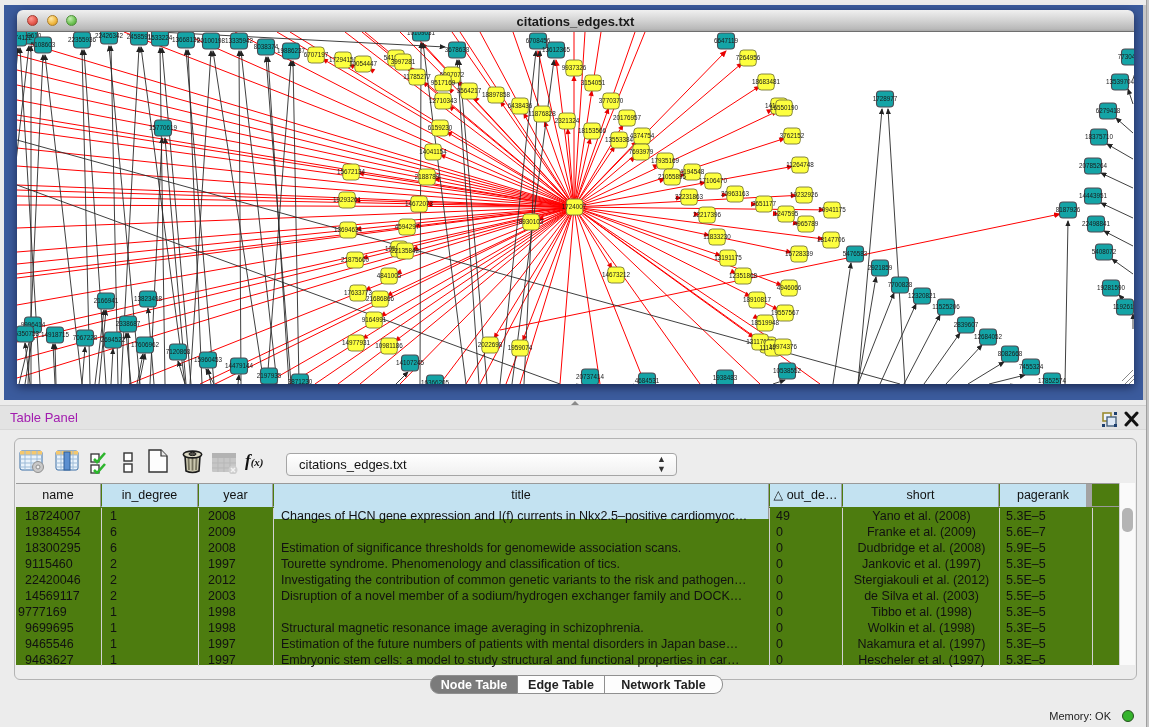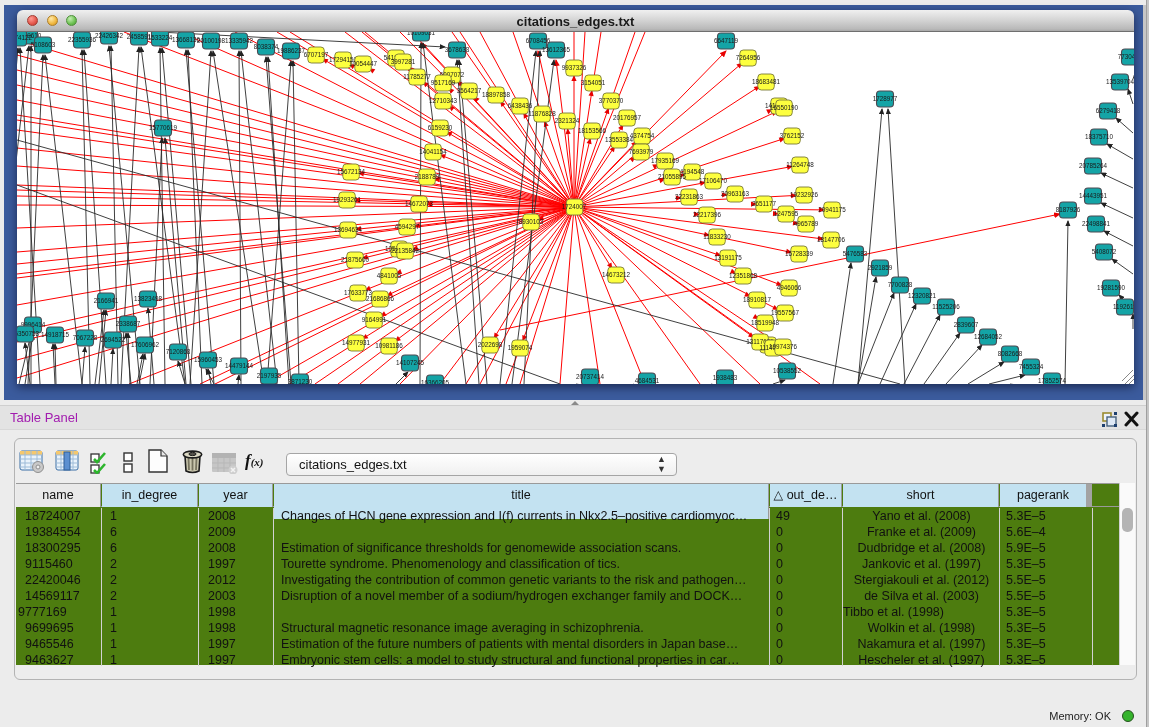--- a/index.html
+++ b/index.html
@@ -674,21 +674,21 @@
       <div class="cell" style="left:192px;top:25px">2008</div>
       <div class="cell" style="left:265px;top:25px">Changes of HCN gene expression and I(f) currents in Nkx2.5–positive cardiomyoc…</div>
       <div class="cell" style="left:760px;top:25px">49</div>
       <div class="cell" style="left:827px;top:25px;width:157px;text-align:center">Yano et al. (2008)</div>
       <div class="cell" style="left:990px;top:25px">5.3E–5</div>
       <div class="cell" style="left:9px;top:41px">19384554</div>
       <div class="cell" style="left:94px;top:41px">6</div>
       <div class="cell" style="left:192px;top:41px">2009</div>
       <div class="cell" style="left:760px;top:41px">0</div>
       <div class="cell" style="left:827px;top:41px;width:157px;text-align:center">Franke et al. (2009)</div>
-      <div class="cell" style="left:990px;top:41px">5.6E–4</div>
+      <div class="cell" style="left:990px;top:41px">5.6E–7</div>
       <div class="cell" style="left:9px;top:57px">18300295</div>
       <div class="cell" style="left:94px;top:57px">6</div>
       <div class="cell" style="left:192px;top:57px">2008</div>
       <div class="cell" style="left:265px;top:57px">Estimation of significance thresholds for genomewide association scans.</div>
       <div class="cell" style="left:760px;top:57px">0</div>
       <div class="cell" style="left:827px;top:57px;width:157px;text-align:center">Dudbridge et al. (2008)</div>
       <div class="cell" style="left:990px;top:57px">5.9E–5</div>
       <div class="cell" style="left:9px;top:73px">9115460</div>
       <div class="cell" style="left:94px;top:73px">2</div>
       <div class="cell" style="left:192px;top:73px">1997</div>
@@ -707,21 +707,21 @@
       <div class="cell" style="left:94px;top:105px">2</div>
       <div class="cell" style="left:192px;top:105px">2003</div>
       <div class="cell" style="left:265px;top:105px">Disruption of a novel member of a sodium/hydrogen exchanger family and DOCK…</div>
       <div class="cell" style="left:760px;top:105px">0</div>
       <div class="cell" style="left:827px;top:105px;width:157px;text-align:center">de Silva et al. (2003)</div>
       <div class="cell" style="left:990px;top:105px">5.5E–5</div>
       <div class="cell" style="left:2px;top:121px">9777169</div>
       <div class="cell" style="left:94px;top:121px">1</div>
       <div class="cell" style="left:192px;top:121px">1998</div>
       <div class="cell" style="left:760px;top:121px">0</div>
-      <div class="cell" style="left:827px;top:121px;width:157px;">Tibbo et al. (1998)</div>
+      <div class="cell" style="left:827px;top:121px;width:157px;text-align:center">Tibbo et al. (1998)</div>
       <div class="cell" style="left:990px;top:121px">5.3E–5</div>
       <div class="cell" style="left:9px;top:137px">9699695</div>
       <div class="cell" style="left:94px;top:137px">1</div>
       <div class="cell" style="left:192px;top:137px">1998</div>
       <div class="cell" style="left:265px;top:137px">Structural magnetic resonance image averaging in schizophrenia.</div>
       <div class="cell" style="left:760px;top:137px">0</div>
       <div class="cell" style="left:827px;top:137px;width:157px;text-align:center">Wolkin et al. (1998)</div>
       <div class="cell" style="left:990px;top:137px">5.3E–5</div>
       <div class="cell" style="left:9px;top:153px">9465546</div>
       <div class="cell" style="left:94px;top:153px">1</div>
@@ -741,16 +741,21 @@
       <div class="colline" style="left:182px"></div>
   <div class="colline" style="left:257px"></div>
       <div class="colline" style="left:753px"></div>
   <div class="colline" style="left:826px"></div>
       <div class="colline" style="left:983px"></div>
   <div class="colline" style="left:1076px"></div>
 </div>
 <div id="scroll">
       <div class="th"></div>
     </div>
+<div id="tabs">
+  <div style="width:88px">Node Table</div>
+      <div style="width:87px">Edge Table</div>
+      <div style="width:118px">Network Table</div>
+</div>
 <div id="mem">Memory: OK</div>
 <div id="memdot"></div>
 <div id="redge"></div>
     <div id="redge2"></div>
 </div>
 </body></html>

